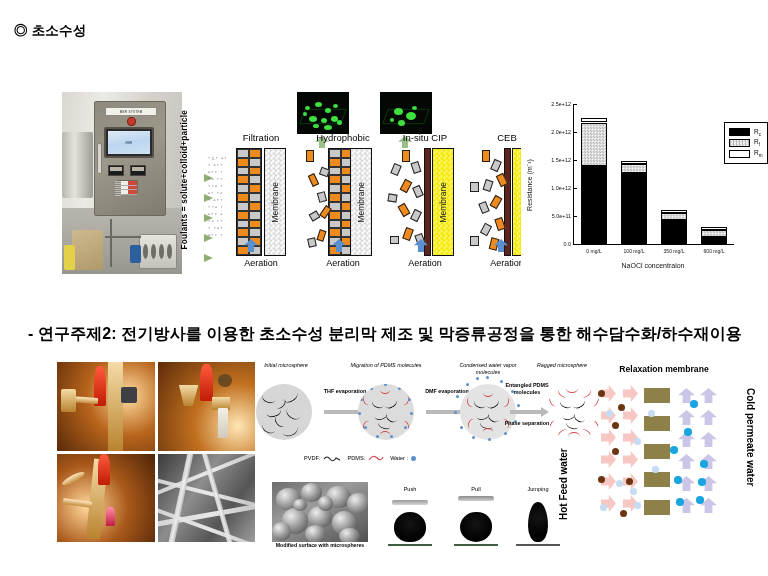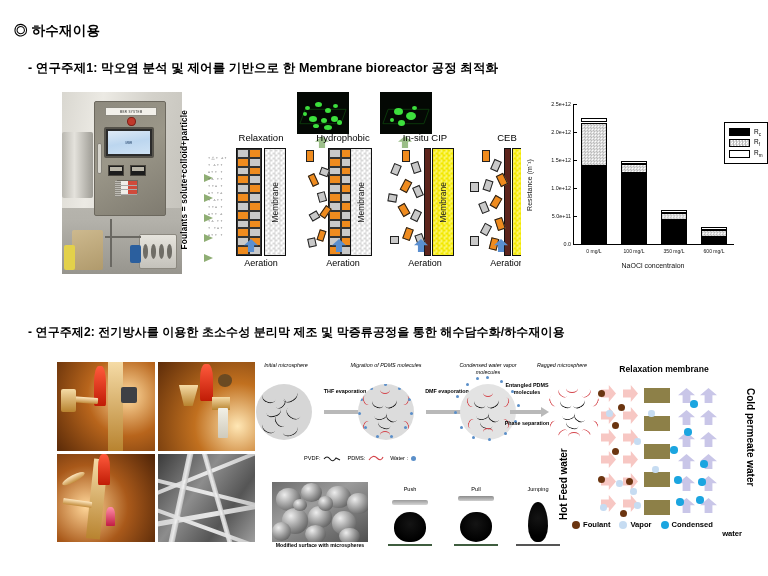--- a/index.html
+++ b/index.html
@@ -5,21 +5,21 @@
   html,body{margin:0;padding:0;}
   body{
     width:768px;height:576px;background:#ffffff;overflow:hidden;
     font-family:"Liberation Sans",sans-serif;color:#000;position:relative;
   }
   .page{position:absolute;inset:0;}
 
   
   .h-main{position:absolute;left:14px;top:22px;font-size:13.5px;font-weight:bold;letter-spacing:.2px;}
   .h-sub1{position:absolute;left:28px;top:60px;font-size:12.5px;font-weight:bold;letter-spacing:.1px;}
-  .h-sub2{position:absolute;left:28px;top:324px;font-size:12px;font-weight:bold;letter-spacing:.1px;}
+  .h-sub2{position:absolute;left:28px;top:324px;font-size:16px;font-weight:bold;letter-spacing:.1px;}
 
   
   .abs{position:absolute;}
   .vert{writing-mode:vertical-rl;}
   .vert-up{writing-mode:vertical-rl;transform:rotate(180deg);}
 
   
   #mbr-photo{left:62px;top:92px;width:120px;height:182px;overflow:hidden;
     background:linear-gradient(#cfcdc6,#bdbbb4 45%,#a8a69f);}
   #mbr-photo .wall{position:absolute;left:0;top:0;width:100%;height:64%;
@@ -168,22 +168,21 @@
   #md-legend .row1{display:flex;align-items:center;gap:3px;}
   #md-legend .itm{display:flex;align-items:center;gap:3px;margin-right:6px;}
   #md-legend .dot{width:8px;height:8px;border-radius:50%;}
   #md-legend .cont{text-align:right;padding-right:14px;}
 </style>
 </head>
 <body>
 
 <div class="page">
 
-  <div class="h-main">◎ 하수재이용</div>
-  <div class="h-sub1">- 연구주제1: 막오염 분석 및 제어를 기반으로 한 Membrane bioreactor 공정 최적화</div>
+  <div class="h-main">◎ 초소수성</div>
   <div class="h-sub2">- 연구주제2: 전기방사를 이용한 초소수성 분리막 제조 및 막증류공정을 통한 해수담수화/하수재이용</div>
 
   <div class="abs" id="mbr-photo">
     <div class="wall"></div>
     <div class="duct"></div>
     <div class="bench"></div>
     <div class="cabinet">
       <div class="cab-label">MBR SYSTEM</div>
       <div class="estop"></div>
       <div class="hmi">
@@ -248,21 +247,21 @@
       <div class="frame"></div>
       <div class="fl" style="left:14px;top:16px;width:9px;height:7px;"></div>
       <div class="fl" style="left:26px;top:20px;width:10px;height:8px;"></div>
       <div class="fl" style="left:18px;top:28px;width:7px;height:6px;"></div>
       <div class="fl" style="left:32px;top:14px;width:5px;height:4px;"></div>
       <div class="fl" style="left:10px;top:26px;width:4px;height:4px;"></div>
     </div>
     <div class="up-arrow" style="left:216px;top:44px;"></div>
 
     <div class="panel" style="left:42px;">
-      <div class="ptitle">Relaxation</div>
+      <div class="ptitle">Filtration</div>
       <div class="cake" style="left:12px;">
         <i class="g"></i>
           <i class="o"></i>
           <i class="o"></i>
           <i class="g"></i>
           <i class="g"></i>
           <i class="o"></i>
         <i class="o"></i>
           <i class="g"></i>
           <i class="g"></i>
@@ -693,32 +692,15 @@
 
     <div class="cdot" style="left:134px;top:38px;"></div>
     <div class="cdot" style="left:128px;top:66px;"></div>
     <div class="cdot" style="left:114px;top:84px;"></div>
     <div class="cdot" style="left:144px;top:98px;"></div>
     <div class="cdot" style="left:118px;top:114px;"></div>
     <div class="cdot" style="left:142px;top:116px;"></div>
     <div class="cdot" style="left:120px;top:136px;"></div>
     <div class="cdot" style="left:140px;top:134px;"></div>
 
-    <div id="md-legend">
-      <div class="row1">
-        <span class="itm">
-          <span class="dot" style="background:#6b3510;"></span>
-          <span>Foulant</span>
-        </span>
-        <span class="itm">
-          <span class="dot" style="background:#c6dcf2;"></span>
-          <span>Vapor</span>
-        </span>
-        <span class="itm">
-          <span class="dot" style="background:#1ba5e0;"></span>
-          <span>Condensed</span>
-        </span>
-      </div>
-      <div class="cont">water</div>
-    </div>
   </div>
 
 </div>
 
 </body></html>

